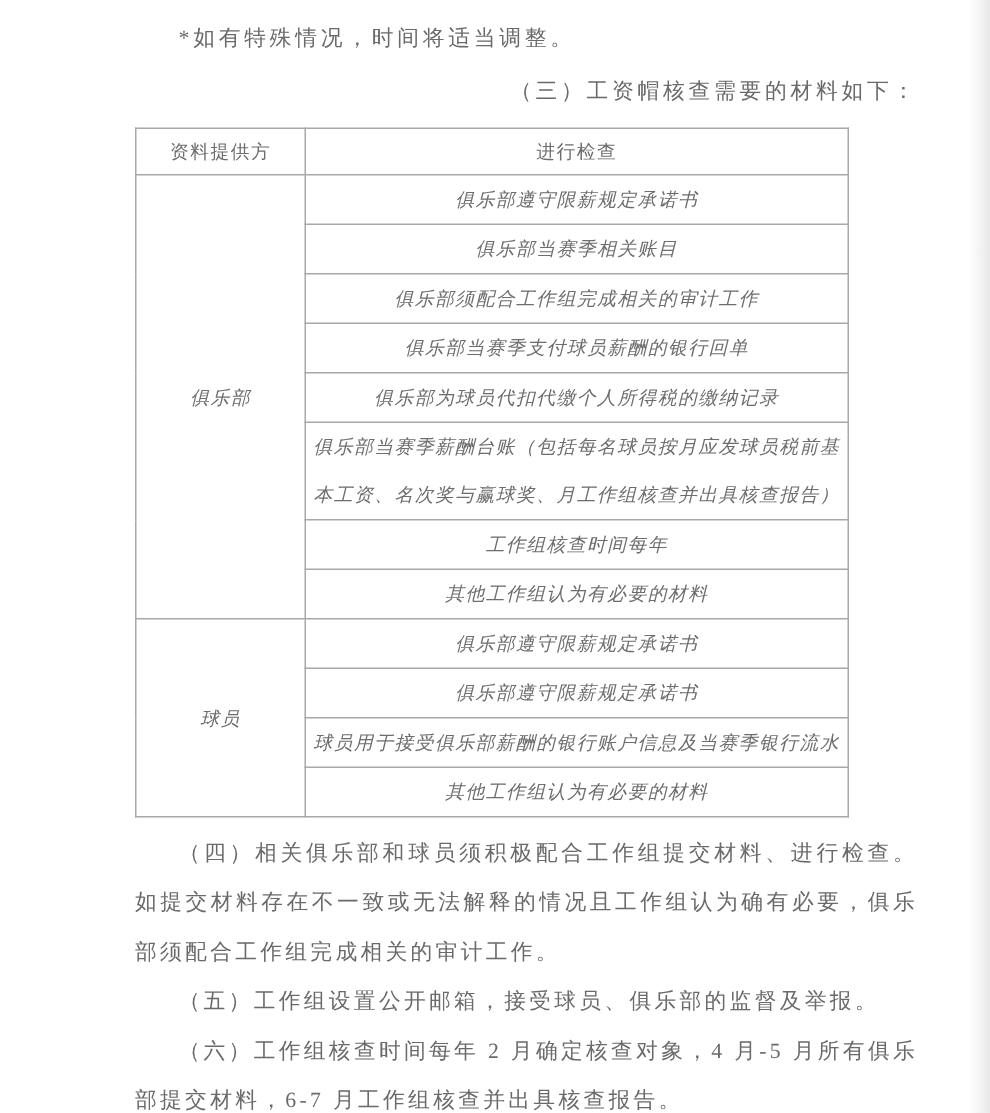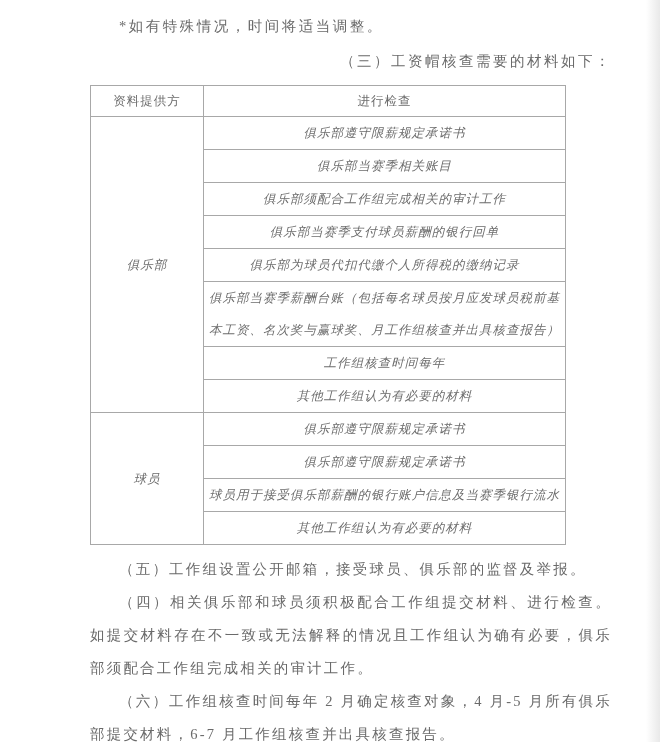--- a/index.html
+++ b/index.html
@@ -136,21 +136,21 @@
         <tr class="item-row">
           <td>球员用于接受俱乐部薪酬的银行账户信息及当赛季银行流水</td>
         </tr>
         <tr class="item-row">
           <td>其他工作组认为有必要的材料</td>
         </tr>
       </tbody>
     </table>
 
     <div class="paragraphs">
+      <p class="para">（四）相关俱乐部和球员须积极配合工作组提交材料、进行检查。如提交材料存在不一致或无法解释的情况且工作组认为确有必要，俱乐部须配合工作组完成相关的审计工作。</p>
       <p class="para">（五）工作组设置公开邮箱，接受球员、俱乐部的监督及举报。</p>
-      <p class="para">（四）相关俱乐部和球员须积极配合工作组提交材料、进行检查。如提交材料存在不一致或无法解释的情况且工作组认为确有必要，俱乐部须配合工作组完成相关的审计工作。</p>
       <p class="para">（六）工作组核查时间每年 2 月确定核查对象，4 月-5 月所有俱乐部提交材料，6-7 月工作组核查并出具核查报告。</p>
     </div>
 
   </div>
 
   <div class="scan-edge-right"></div>
 </div>
 
 </body></html>

